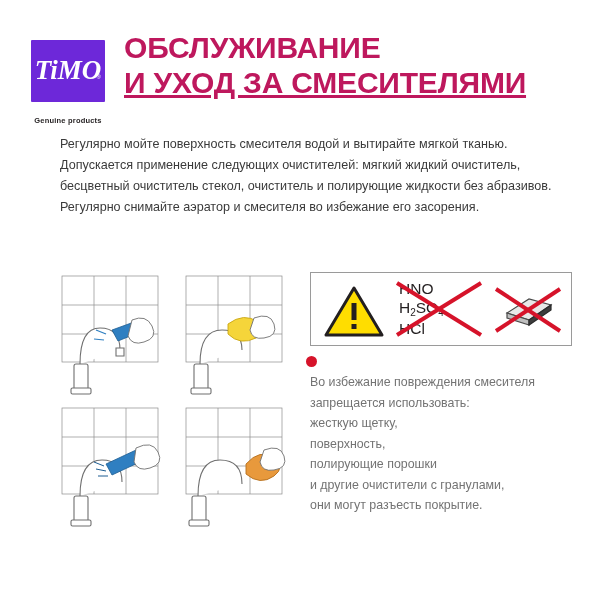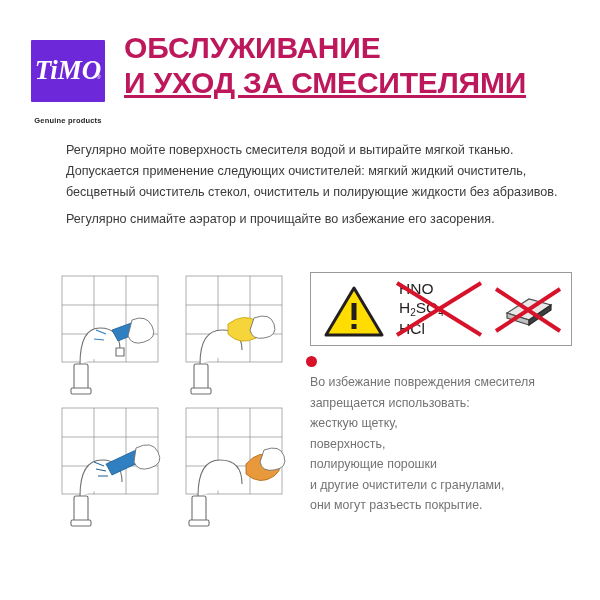--- a/index.html
+++ b/index.html
@@ -87,21 +87,21 @@
   
   .intro {
     position: absolute;
     left: 60px;
     top: 134px;
     width: 520px;
     font-size: 12.6px;
     line-height: 21px;
     color: #3a3a3a;
   }
-  .intro p { margin: 6px; }
+  .intro p { margin: 0; }
 
   
   .illus {
     position: absolute;
     left: 50px;
     top: 268px;
     width: 250px;
     height: 270px;
   }
   .illus svg { display: block; }
@@ -188,21 +188,21 @@
     </div>
 
     <div class="title">
       <span>ОБСЛУЖИВАНИЕ</span>
       <span class="line2">И УХОД ЗА СМЕСИТЕЛЯМИ</span>
     </div>
   </div>
 
   <div class="intro">
     <p>Регулярно мойте поверхность смесителя водой и вытирайте мягкой тканью. Допускается применение следующих очистителей: мягкий жидкий очиститель, бесцветный очиститель стекол, очиститель и полирующие жидкости без абразивов.</p>
-    <p>Регулярно снимайте аэратор и прочищайте во избежание его засорения.</p>
+    <p>Регулярно снимайте аэратор и смесителя во избежание его засорения.</p>
   </div>
 
   <div class="illus">
     <svg width="250" height="270" viewBox="0 0 250 270">
       <g stroke="#8c8c8c" stroke-width="0.7" fill="none">
 
         <g>
           <rect x="12" y="8" width="96" height="86"></rect>
           <line x1="12" y1="37" x2="108" y2="37"></line>
           <line x1="12" y1="66" x2="108" y2="66"></line>

